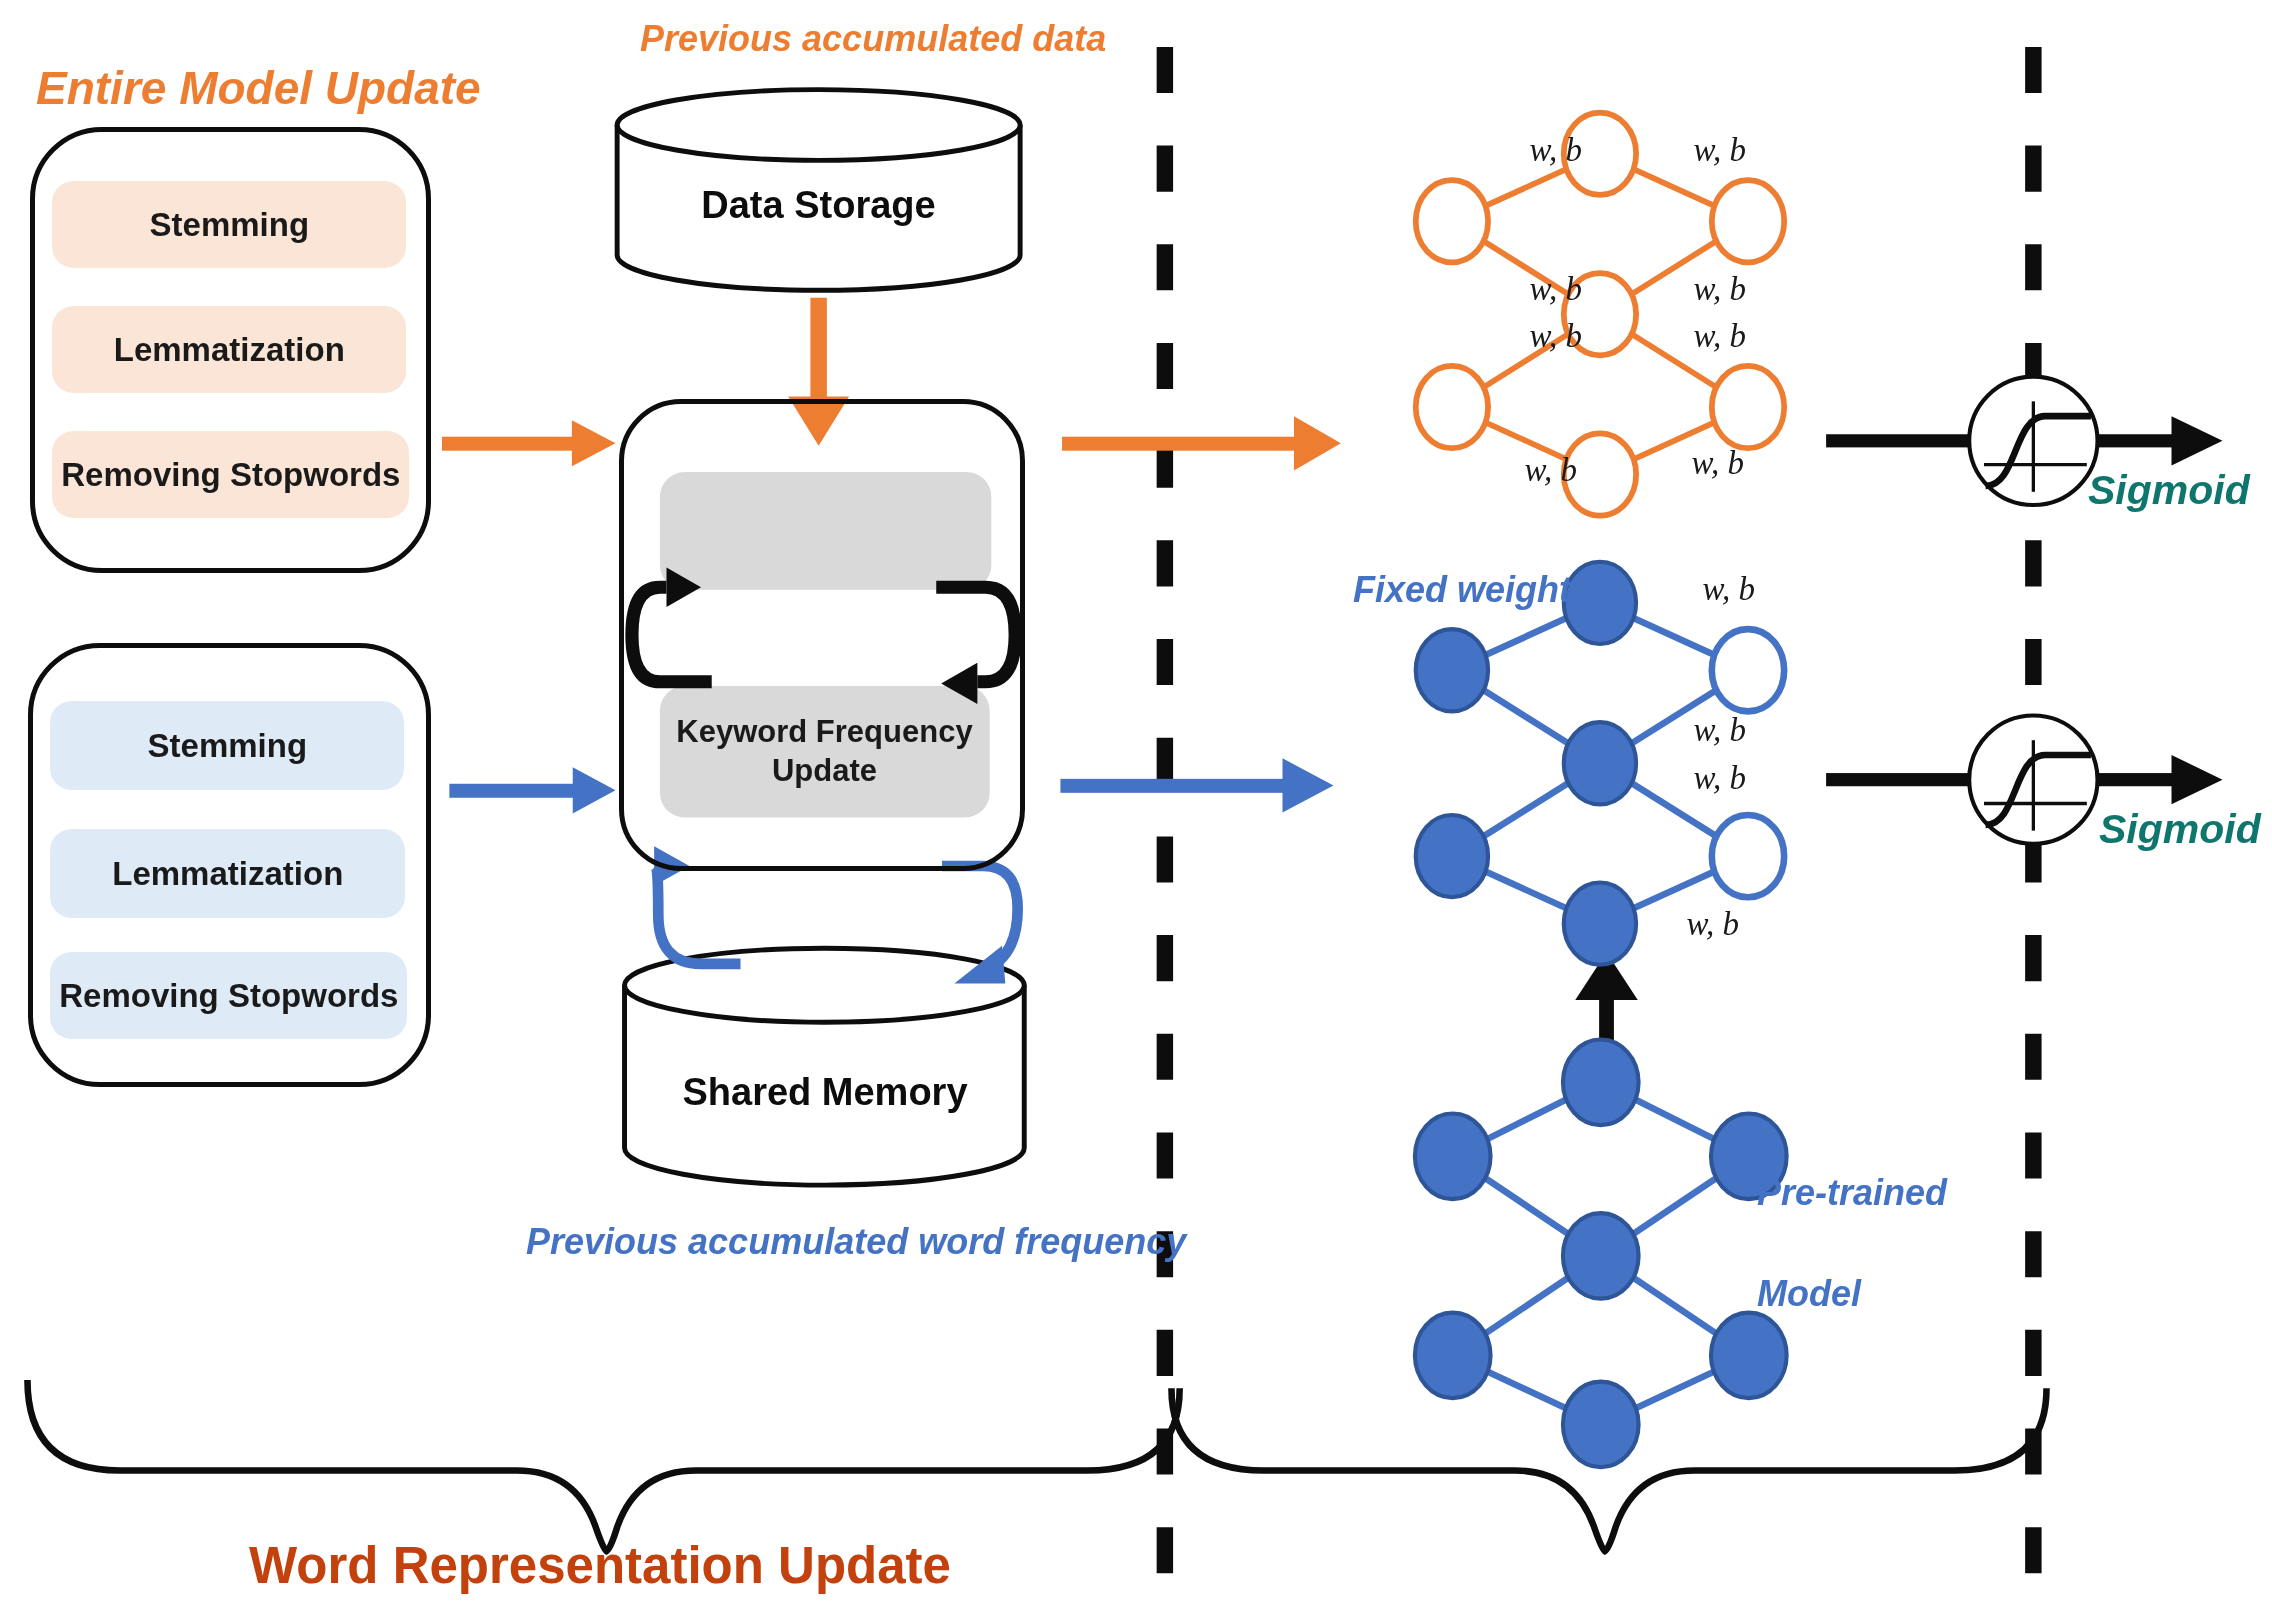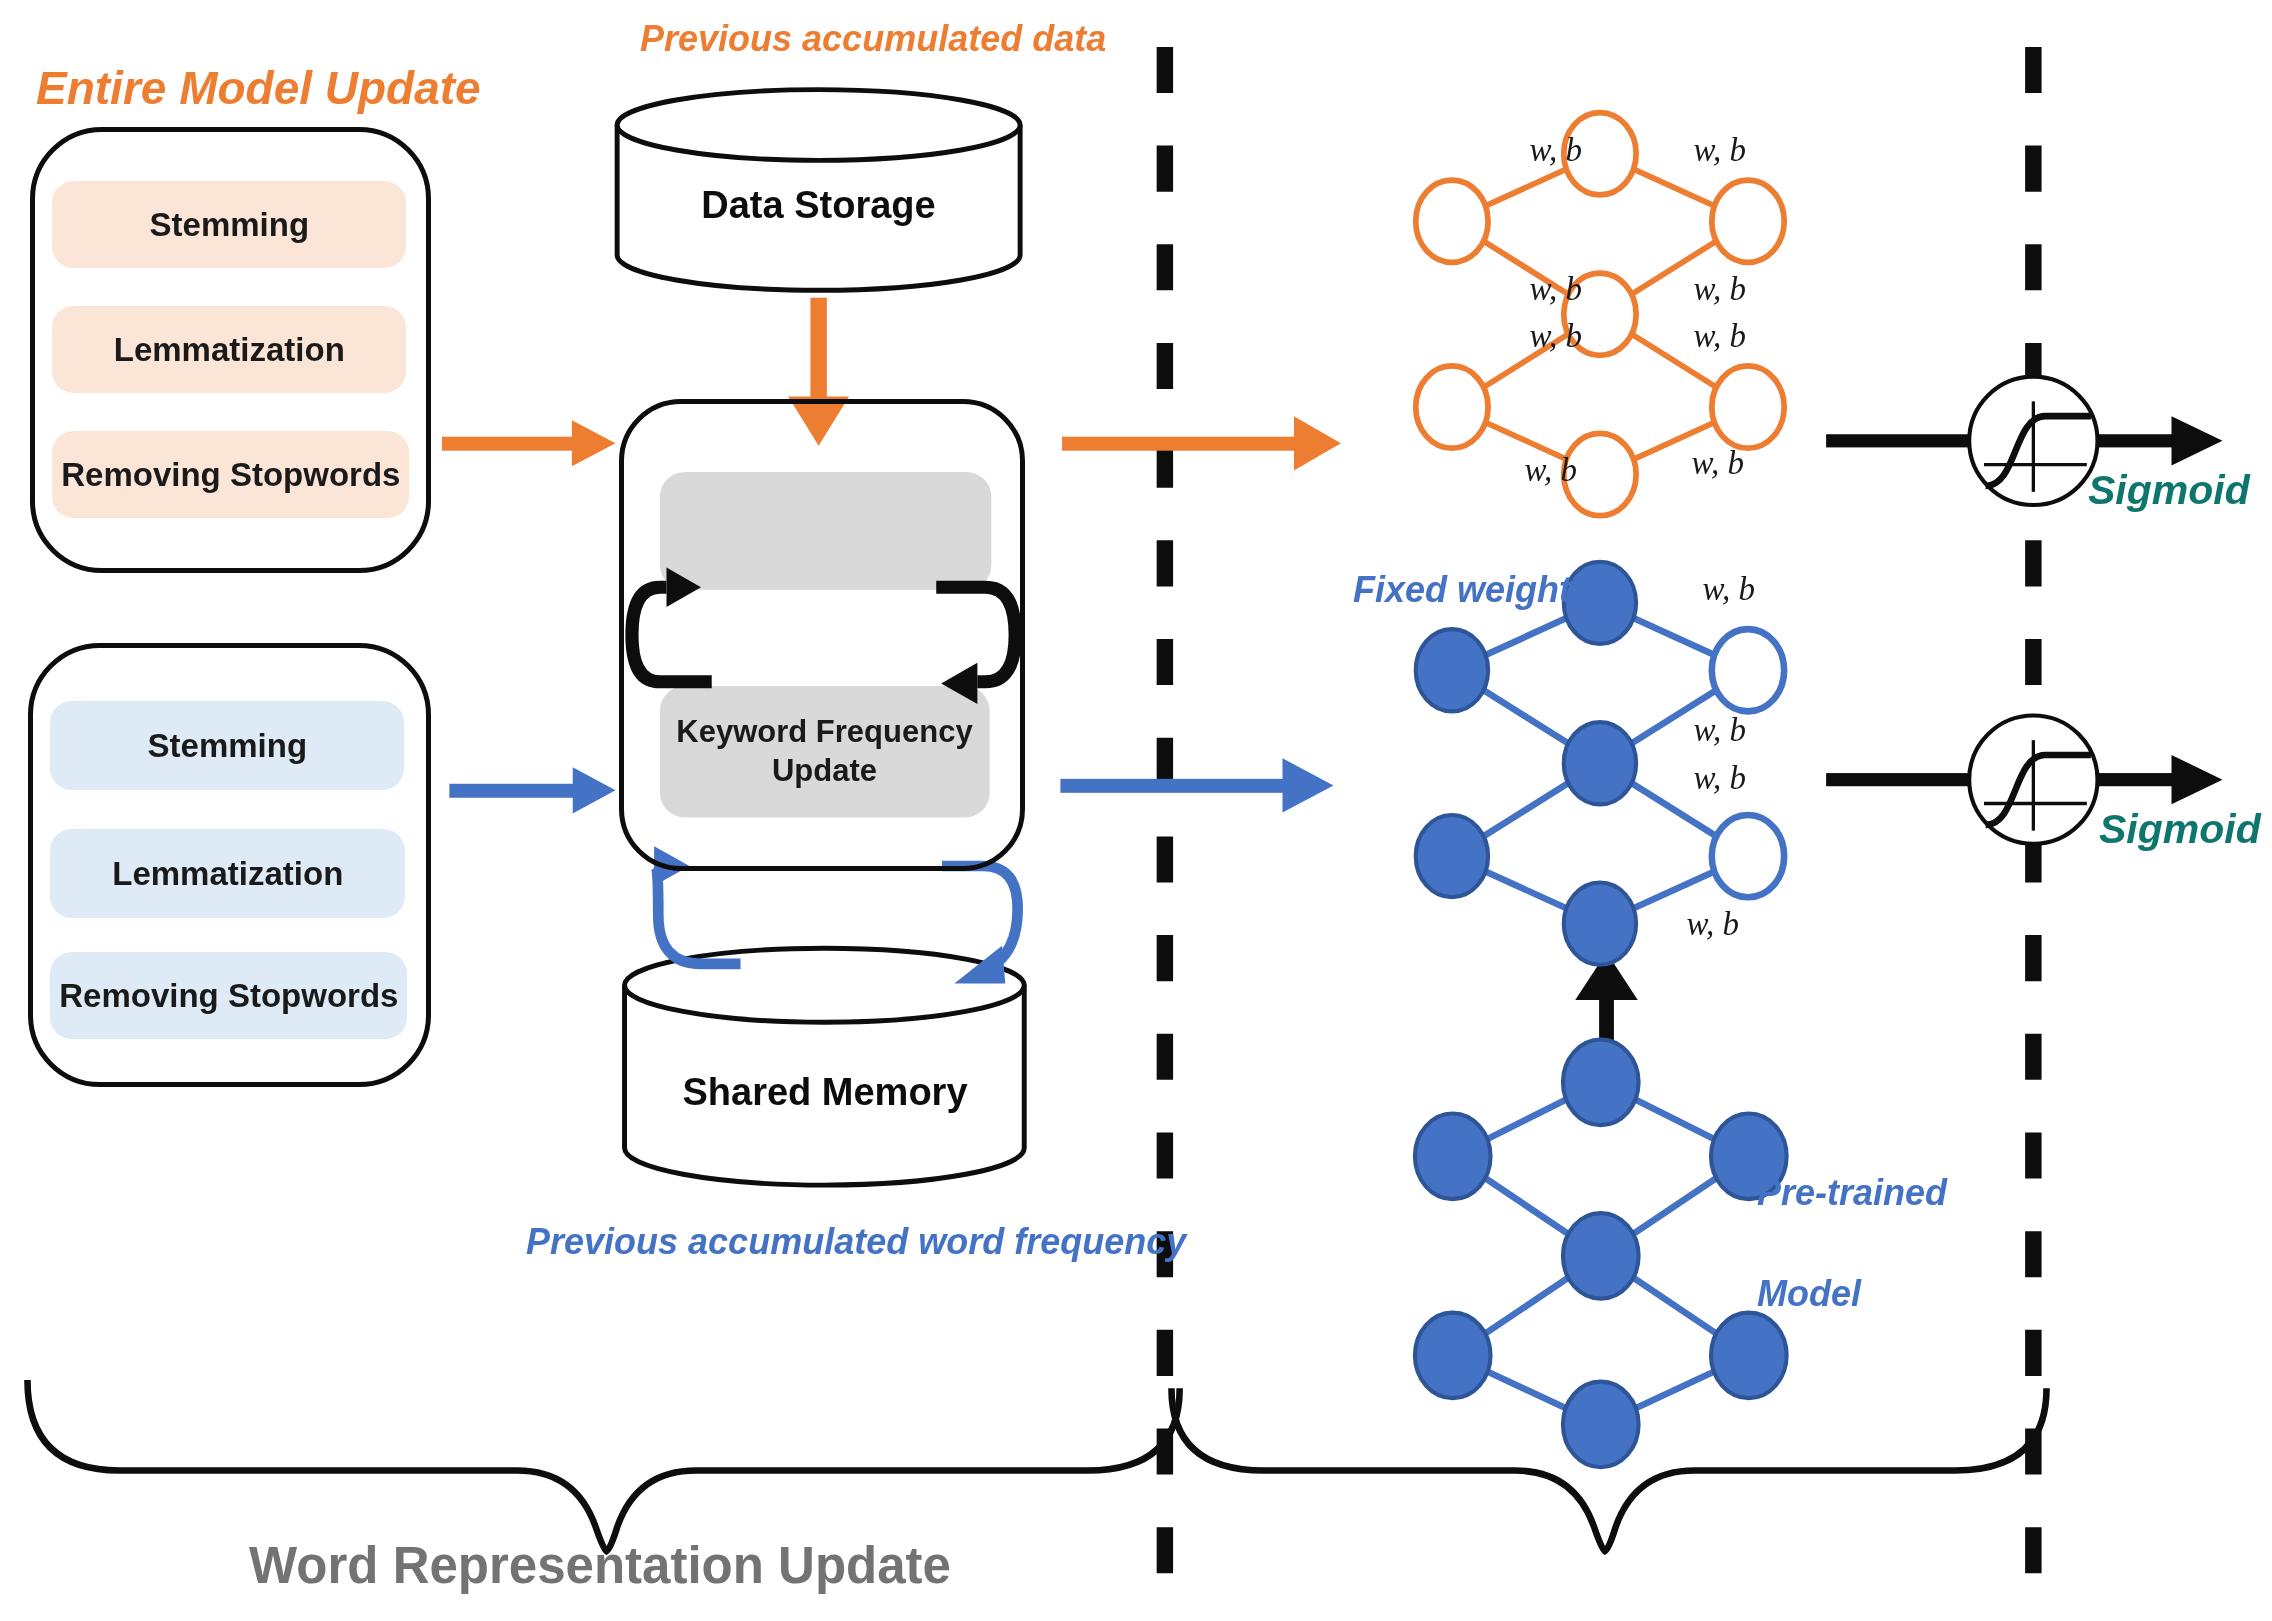--- a/index.html
+++ b/index.html
@@ -30,21 +30,21 @@
   .cap-sm{position:absolute;font-size:36px;font-weight:bold;font-style:italic;white-space:nowrap;}
   .wb{
     position:absolute;width:115px;text-align:right;font-family:"Liberation Serif",serif;
     font-style:italic;font-size:33px;color:#1a1a1a;white-space:nowrap;
   }
   .sigmoid-label{
     position:absolute;font-family:Liberation Sans, sans-serif;font-weight:bold;font-style:italic;
     font-size:41px;color:#0f766e;white-space:nowrap;
   }
   .section-label{
-    position:absolute;font-size:51px;font-weight:bold;color:#737373;text-align:center;white-space:nowrap;
+    position:absolute;font-size:51px;font-weight:bold;color:#c2410c;text-align:center;white-space:nowrap;
   }
 </style>
 </head>
 <body>
 
 <div id="canvas">
 
   <svg id="diagram-svg" width="2273" height="1621" viewBox="0 0 2763 1971">
 
     <line x1="1416" y1="57" x2="1416" y2="1945" stroke="#0d0d0d" stroke-width="20" stroke-dasharray="56 64"></line>

